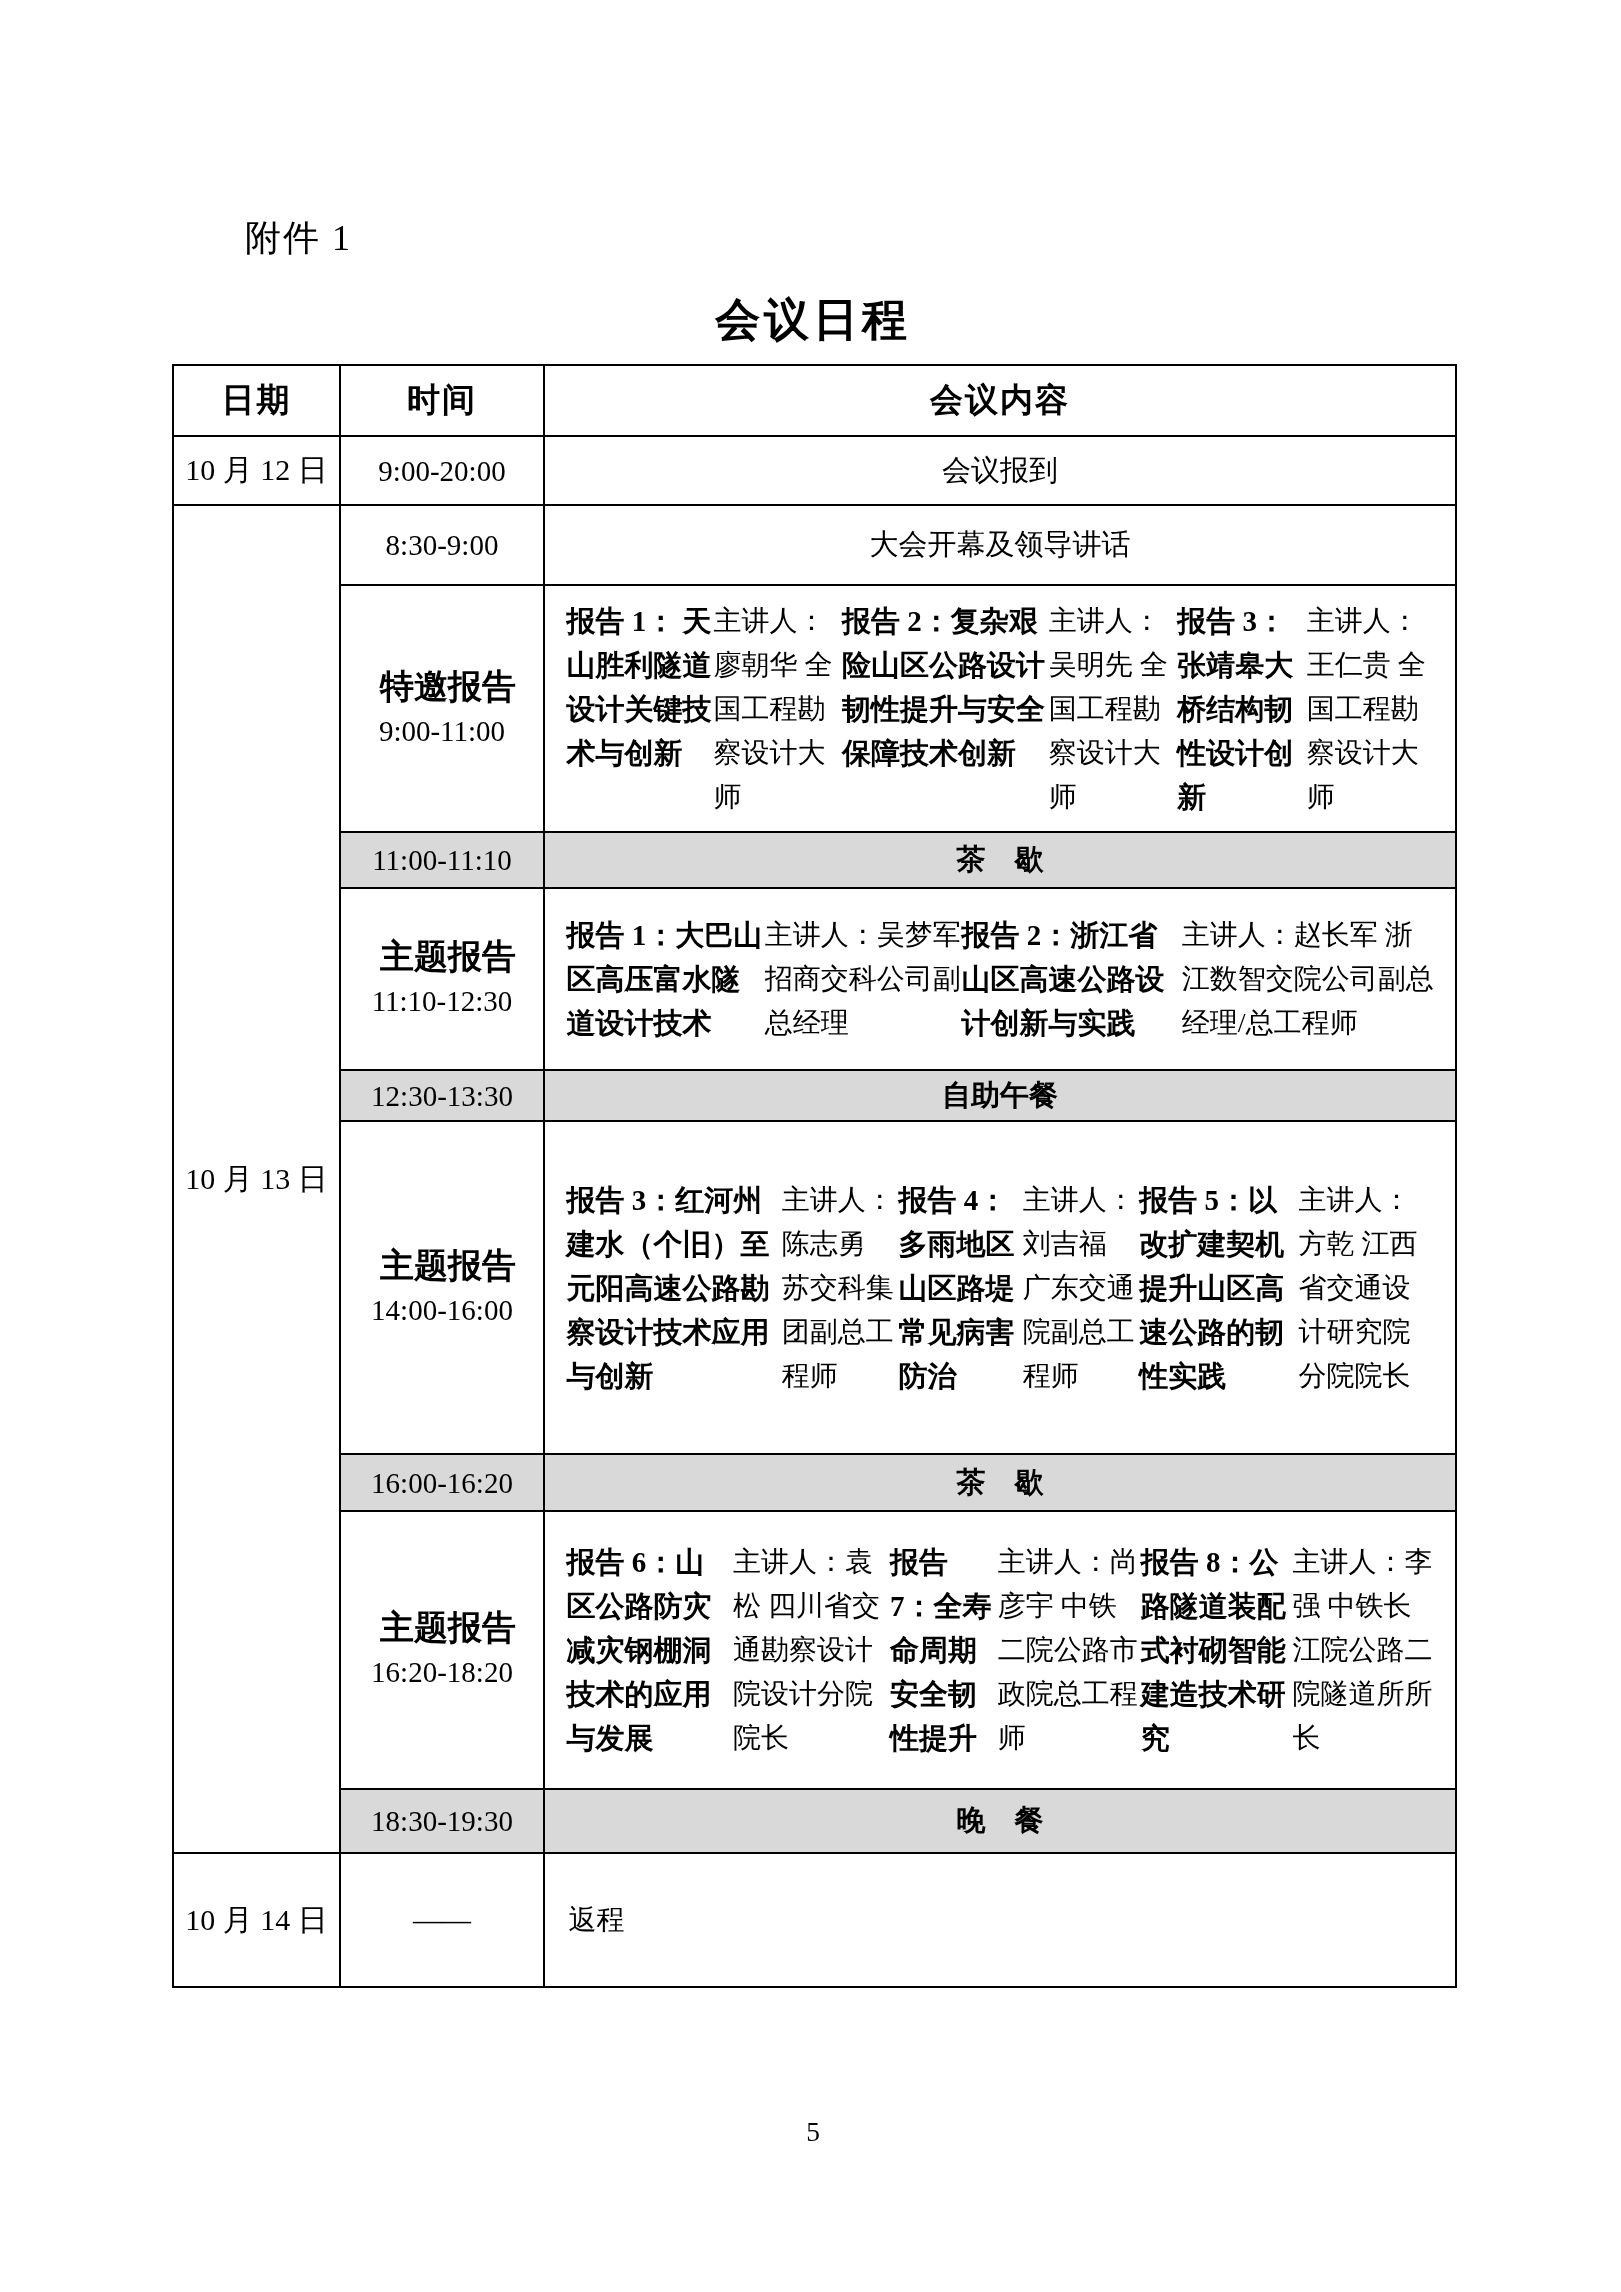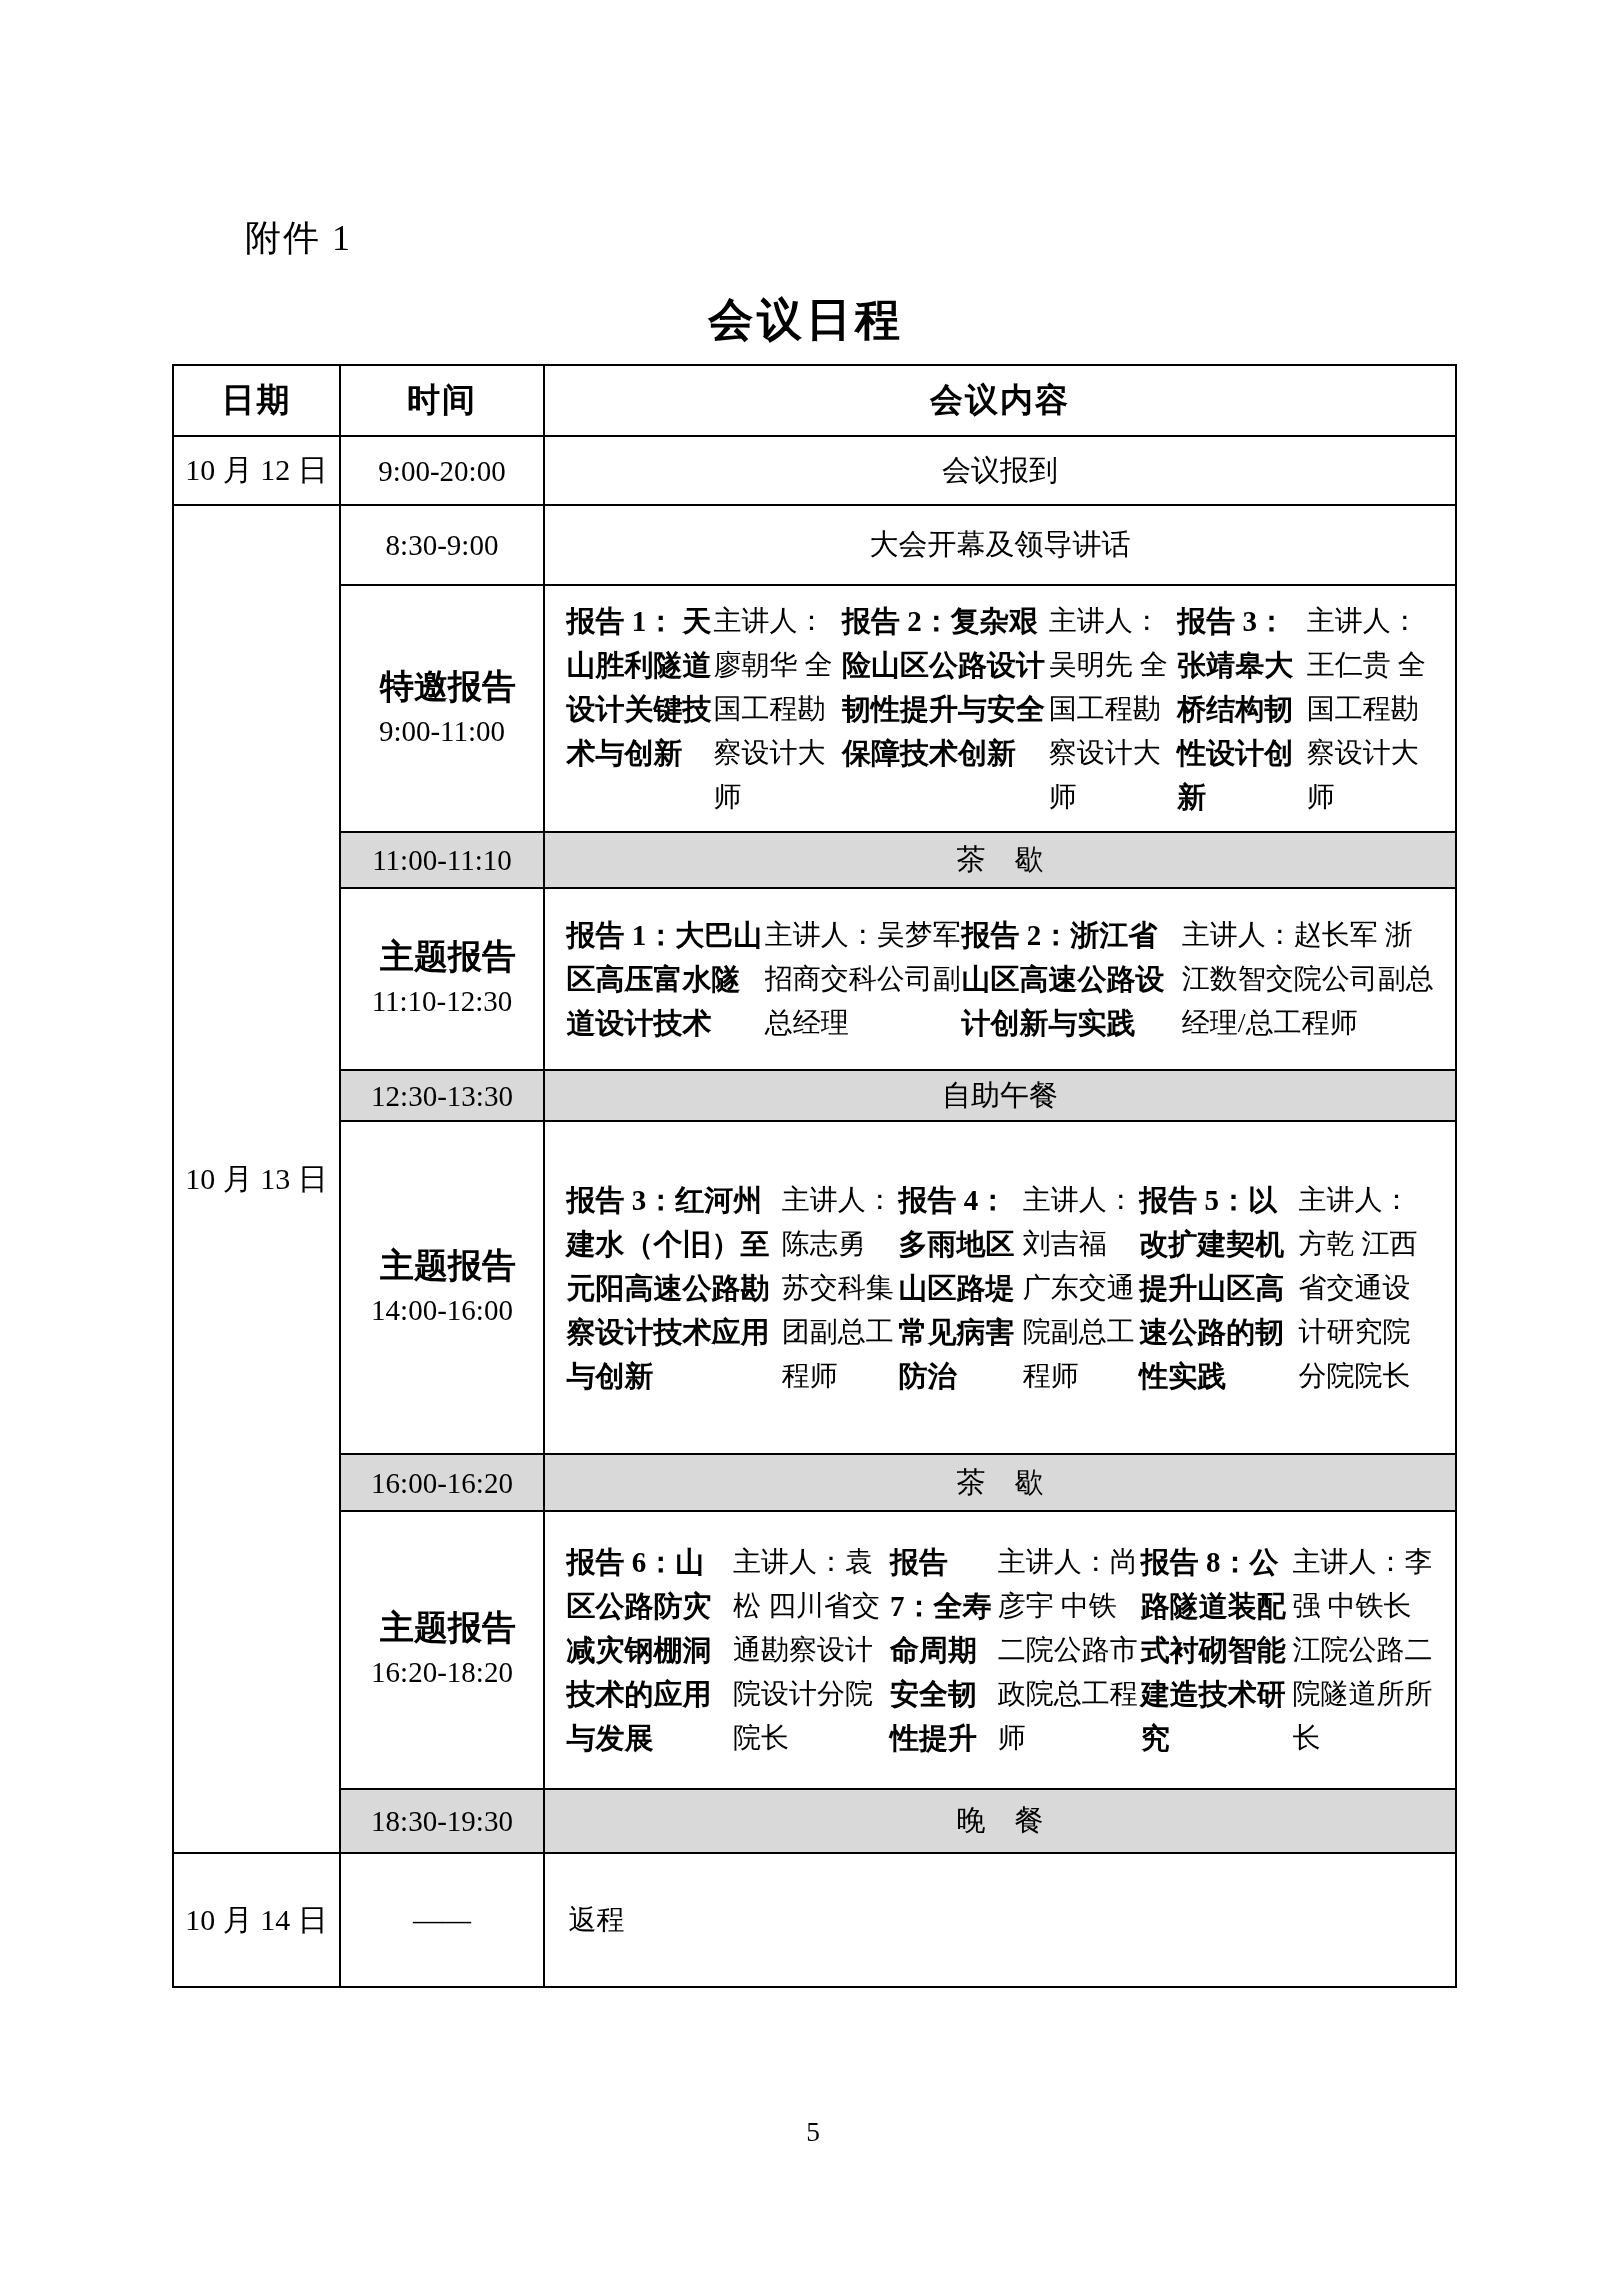--- a/index.html
+++ b/index.html
@@ -18,21 +18,21 @@
   }
   .attachment {
     position: absolute;
     left: 245px;
     top: 214px;
     font-size: 36px;
     letter-spacing: 2px;
   }
   .doc-title {
     position: absolute;
-    left: 165px;
+    left: 172px;
     top: 290px;
     width: 1282px;
     text-align: center;
     font-size: 45px;
     font-weight: bold;
     letter-spacing: 3.9px;
   }
   table.agenda {
     position: absolute;
     left: 172px;
@@ -69,21 +69,21 @@
   .session-label {
     font-size: 34px;
     font-weight: bold;
     line-height: 44px;
     padding-left: 12px;
   }
   .center-content {
     font-size: 29px;
     text-align: center;
   }
-  .bold { font-weight: normal; margin-top: 36px; }
+  .bold { font-weight: bold; margin-top: 36px; }
   .shaded { background: #d9d9d9; }
 
   .reports-cell {
     padding: 7.8px 19.6px 7.8px 21.6px;
   }
   .reports-inner {
     display: flex;
     flex-direction: row;
     justify-content: center;
     height: 100%;

